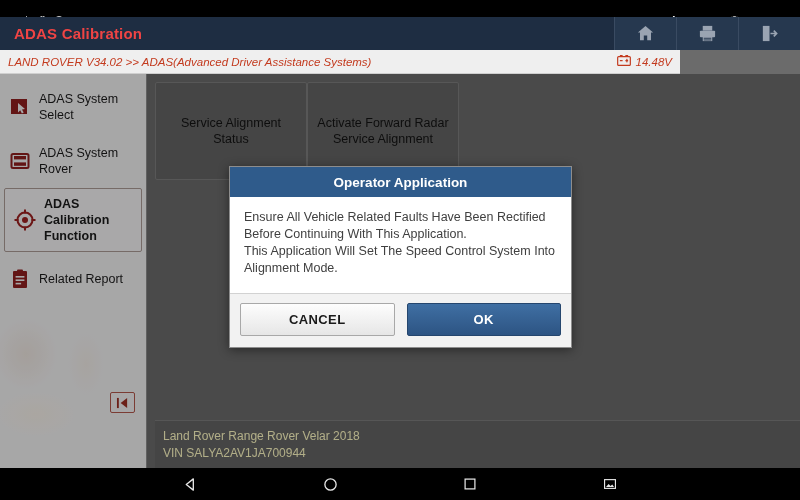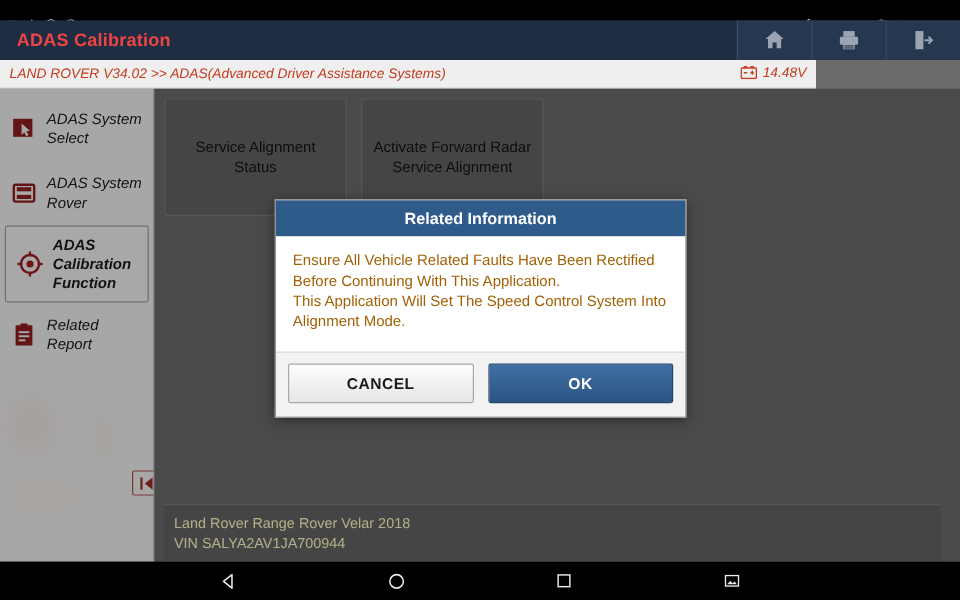--- a/index.html
+++ b/index.html
@@ -58,41 +58,40 @@
     background: #efefef;
     display: flex; align-items: center;
     padding: 0 8px;
     border-bottom: 1px solid #cfcfcf;
   }
   .crumb {
     color: #c33a1e; font-size: 11.5px; font-style: italic;
     white-space: nowrap;
   }
   .volt {
-    margin-left: auto; display: flex; align-items: flex-start; gap: 5px;
+    margin-left: auto; display: flex; align-items: center; gap: 5px;
     color: #c33a1e; font-size: 11.5px; font-style: italic;
   }
 
   
   .content {
     position: absolute; top: 74px; left: 0;
     width: 800px; height: 394px;
     background: #6b6b6b;
     display: flex;
   }
 
   
   .sidebar {
     position: relative;
-    width: 129px; height: 394px;
+    width: 147px; height: 394px;
     background: #f0eff0;
     border-right: 1px solid #8b8b8b;
     padding-top: 6px;
     overflow: hidden;
-    font-style: italic;
   }
   .sidebar-veh {
     position: absolute; left: -10px; bottom: 0;
     width: 160px; height: 150px;
     background:
       radial-gradient(ellipse 60px 34px at 46px 96px, rgba(255,236,210,.30), rgba(255,236,210,0) 70%),
       radial-gradient(ellipse 44px 50px at 36px 36px, rgba(225,205,185,.32), rgba(225,205,185,0) 72%),
       radial-gradient(ellipse 26px 46px at 96px 46px, rgba(236,220,200,.26), rgba(236,220,200,0) 70%);
     pointer-events: none;
   }
@@ -125,21 +124,21 @@
     z-index: 4;
   }
 
   
   .main {
     position: relative;
     flex: 1; height: 394px;
     background: #6b6b6b;
     padding: 8px 0 0 8px;
   }
-  .cards { display: flex; gap: 12px; }
+  .cards { display: flex; }
   .card {
     width: 152px; height: 98px;
     background: #636363;
     border: 1px solid #7d7d7d;
     border-radius: 2px;
     display: flex; align-items: center; justify-content: center;
     text-align: center;
     padding: 6px;
   }
   .card-label {
@@ -174,21 +173,21 @@
   .dlg-head {
     height: 30px; background: #2f5b8b;
     display: flex; align-items: center; justify-content: center;
   }
   .dlg-title { color: #ffffff; font-size: 13.5px; font-weight: bold; }
   .dlg-body {
     background: #ffffff;
     padding: 12px 14px 16px 14px;
     border-bottom: 1px solid #d2d2d2;
   }
-  .dlg-line { color: #a16207; font-size: 12.5px; line-height: 17px; }
+  .dlg-line { color: #404040; font-size: 12.5px; line-height: 17px; }
   .dlg-foot {
     display: flex; gap: 12px;
     padding: 9px 10px 11px 10px;
     background: #f2f2f2;
   }
   .btn {
     flex: 1; height: 33px;
     display: flex; align-items: center; justify-content: center;
     border-radius: 2px; font-size: 13px; font-weight: bold;
     letter-spacing: .4px;
@@ -396,21 +395,21 @@
         <div class="veh-line">Land Rover Range Rover Velar 2018</div>
         <div class="veh-line">VIN SALYA2AV1JA700944</div>
       </div>
     </div>
   </div>
 
   <div class="scrim"></div>
 
   <div class="dialog">
     <div class="dlg-head">
-      <span class="dlg-title">Related Information</span>
+      <span class="dlg-title">Operator Application</span>
     </div>
     <div class="dlg-body">
       <div class="dlg-line">Ensure All Vehicle Related Faults Have Been Rectified Before Continuing With This Application.</div>
       <div class="dlg-line">This Application Will Set The Speed Control System Into Alignment Mode.</div>
     </div>
     <div class="dlg-foot">
       <div class="btn btn-cancel">CANCEL</div>
       <div class="btn btn-ok">OK</div>
     </div>
   </div>

